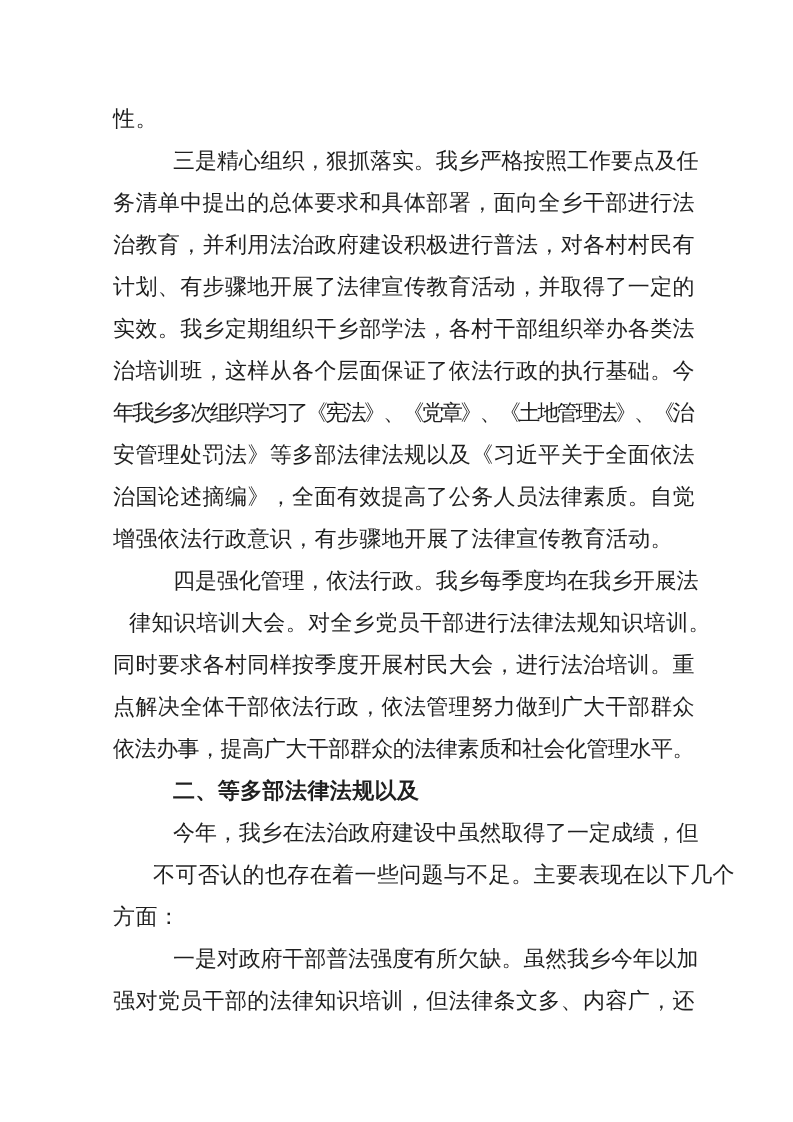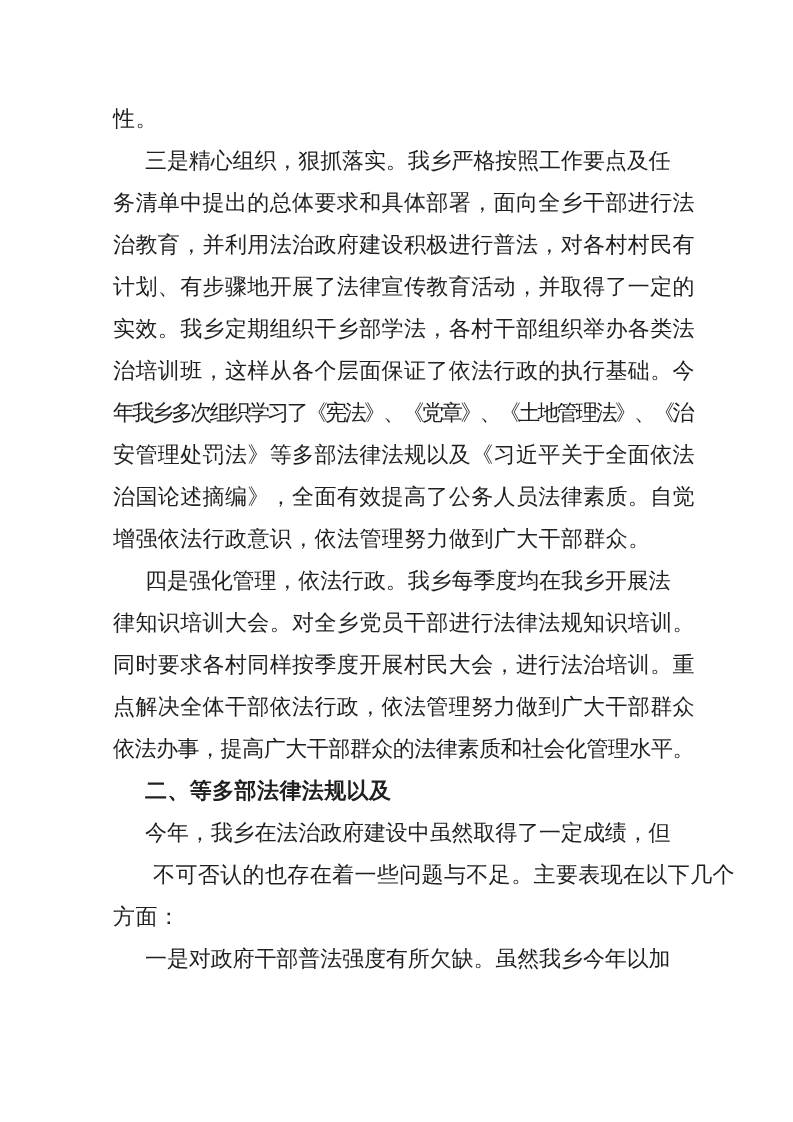--- a/index.html
+++ b/index.html
@@ -28,46 +28,47 @@
     height: 42px;
     line-height: 42px;
     font-size: 22px;
     white-space: nowrap;
     text-align: left;
   }
   .line span.run {
     letter-spacing: 0.4px;
   }
   .line span.indent {
-    margin-left: 32px;
+    margin-left: 60px;
   }
   .line.heading {
     font-weight: 700;
   }
 </style>
 </head>
 <body>
 
 <div class="page">
   <div class="doc-body" id="doc-body">
       <div class="line"><span class="run">性。</span></div>
       <div class="line"><span class="run indent" style="letter-spacing: -0.104755px;">三是精心组织，狠抓落实。我乡严格按照工作要点及任</span></div>
       <div class="line"><span class="run" style="letter-spacing: 0.38375px;">务清单中提出的总体要求和具体部署，面向全乡干部进行法</span></div>
       <div class="line"><span class="run" style="letter-spacing: 0.38375px;">治教育，并利用法治政府建设积极进行普法，对各村村民有</span></div>
       <div class="line"><span class="run" style="letter-spacing: 0.38375px;">计划、有步骤地开展了法律宣传教育活动，并取得了一定的</span></div>
       <div class="line"><span class="run" style="letter-spacing: 0.38375px;">实效。我乡定期组织干乡部学法，各村干部组织举办各类法</span></div>
       <div class="line"><span class="run" style="letter-spacing: 0.38375px;">治培训班，这样从各个层面保证了依法行政的执行基础。今</span></div>
       <div class="line"><span class="run" style="letter-spacing: -2.70345px;">年我乡多次组织学习了《宪法》、《党章》、《土地管理法》、《治</span></div>
       <div class="line"><span class="run" style="letter-spacing: 0.38375px;">安管理处罚法》等多部法律法规以及《习近平关于全面依法</span></div>
       <div class="line"><span class="run" style="letter-spacing: 0.38375px;">治国论述摘编》，全面有效提高了公务人员法律素质。自觉</span></div>
-      <div class="line"><span class="run">增强依法行政意识，依法管理努力做到广大干部群众。</span></div>
+      <div class="line"><span class="run">增强依法行政意识，有步骤地开展了法律宣传教育活动。</span></div>
       <div class="line"><span class="run indent" style="letter-spacing: -0.104755px;">四是强化管理，依法行政。我乡每季度均在我乡开展法</span></div>
-      <div class="line"><span class="run" style="letter-spacing: 0.38375px;">律知识培训大会。对全乡党员干部进行法律法规知识培训。</span></div>
+      <div class="line"><span class="run" style="letter-spacing: 0.38375px; margin-left: 16px;">律知识培训大会。对全乡党员干部进行法律法规知识培训。</span></div>
       <div class="line"><span class="run" style="letter-spacing: 0.38375px;">同时要求各村同样按季度开展村民大会，进行法治培训。重</span></div>
       <div class="line"><span class="run" style="letter-spacing: 0.38375px;">点解决全体干部依法行政，依法管理努力做到广大干部群众</span></div>
       <div class="line"><span class="run" style="letter-spacing: -0.477404px;">依法办事，提高广大干部群众的法律素质和社会化管理水平。</span></div>
       <div class="line heading"><span class="run indent">二、等多部法律法规以及</span></div>
       <div class="line"><span class="run indent" style="letter-spacing: -0.104755px;">今年，我乡在法治政府建设中虽然取得了一定成绩，但</span></div>
       <div class="line"><span class="run" style="letter-spacing: 0.38375px; margin-left: 40px;">不可否认的也存在着一些问题与不足。主要表现在以下几个</span></div>
       <div class="line"><span class="run">方面：</span></div>
       <div class="line"><span class="run indent" style="letter-spacing: -0.104755px;">一是对政府干部普法强度有所欠缺。虽然我乡今年以加</span></div>
+      <div class="line"><span class="run" style="letter-spacing: 0.38375px;">强对党员干部的法律知识培训，但法律条文多、内容广，还</span></div>
     </div>
 </div>
 
 </body></html>

